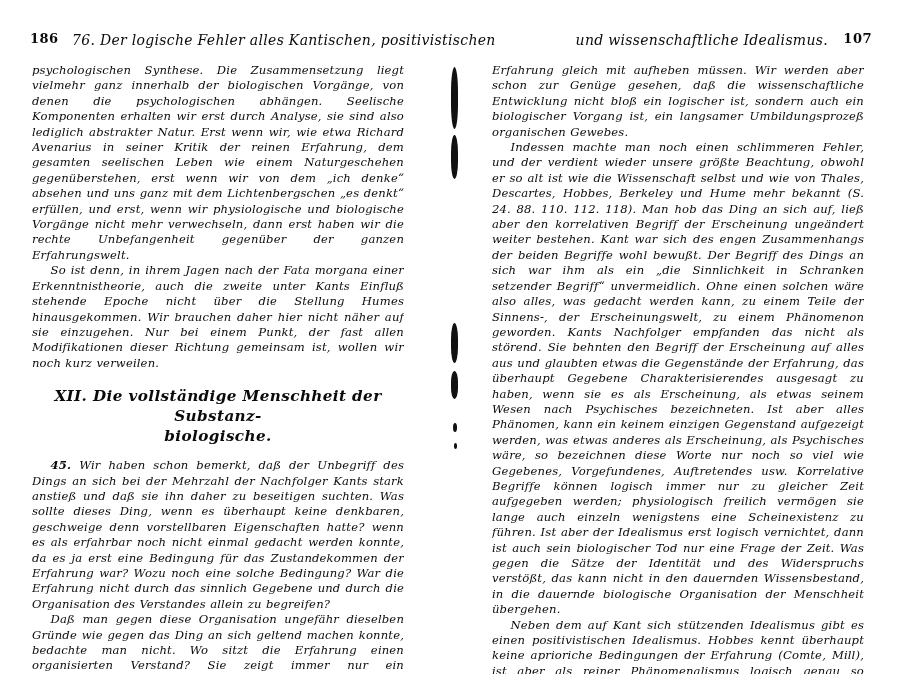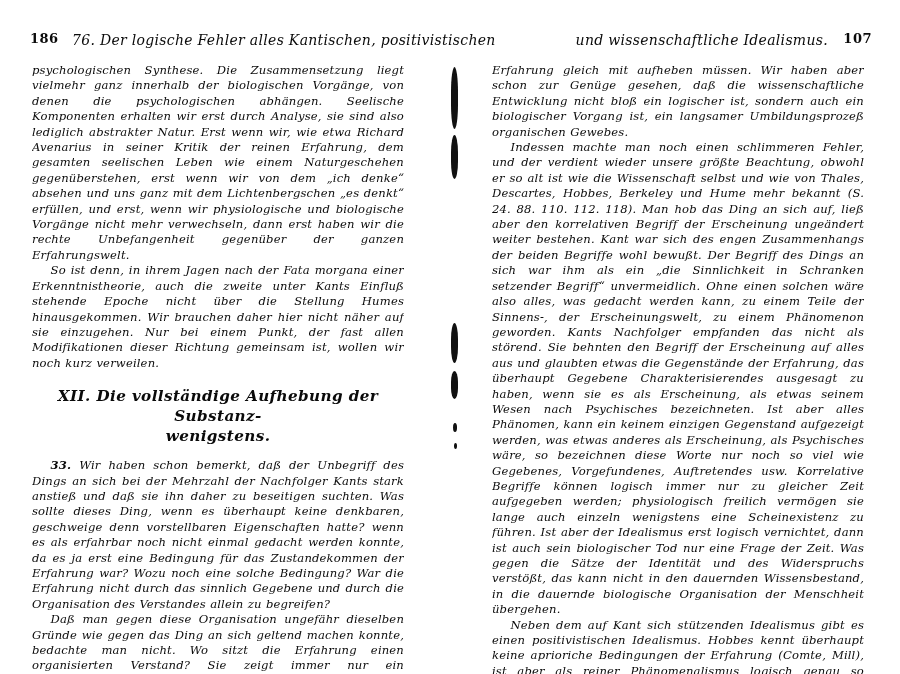--- a/index.html
+++ b/index.html
@@ -135,33 +135,33 @@
     <div class="head-folio right">107</div>
   </div>
 
   <div class="cols">
 
     <div class="col left">
       <p class="body first">psychologischen Synthese. Die Zusammensetzung liegt vielmehr ganz innerhalb der biologischen Vorgänge, von denen die psychologischen abhängen. Seelische Komponenten erhalten wir erst durch Analyse, sie sind also lediglich abstrakter Natur. Erst wenn wir, wie etwa Richard Avenarius in seiner Kritik der reinen Erfahrung, dem gesamten seelischen Leben wie einem Naturgeschehen gegenüberstehen, erst wenn wir von dem „ich denke“ absehen und uns ganz mit dem Lichtenbergschen „es denkt“ erfüllen, und erst, wenn wir physiologische und biologische Vorgänge nicht mehr verwechseln, dann erst haben wir die rechte Unbefangenheit gegenüber der ganzen Erfahrungswelt.</p>
       <p class="body">So ist denn, in ihrem Jagen nach der Fata morgana einer Erkenntnistheorie, auch die zweite unter Kants Einfluß stehende Epoche nicht über die Stellung Humes hinausgekommen. Wir brauchen daher hier nicht näher auf sie einzugehen. Nur bei einem Punkt, der fast allen Modifikationen dieser Richtung gemeinsam ist, wollen wir noch kurz verweilen.</p>
 
       <div class="chapter">
-        <span class="l1">XII. Die vollständige Aufhebung der Substanz-</span>
-        <span class="l2">wenigstens.</span>
+        <span class="l1">XII. Die vollständige Menschheit der Substanz-</span>
+        <span class="l2">biologische.</span>
       </div>
 
       <p class="body">
-        <span class="bold-run">33.</span>
+        <span class="bold-run">45.</span>
         <span>Wir haben schon bemerkt, daß der Unbegriff des Dings an sich bei der Mehrzahl der Nachfolger Kants stark anstieß und daß sie ihn daher zu beseitigen suchten. Was sollte dieses Ding, wenn es überhaupt keine denkbaren, geschweige denn vorstellbaren Eigenschaften hatte? wenn es als erfahrbar noch nicht einmal gedacht werden konnte, da es ja erst eine Bedingung für das Zustandekommen der Erfahrung war? Wozu noch eine solche Bedingung? War die Erfahrung nicht durch das sinnlich Gegebene und durch die Organisation des Verstandes allein zu begreifen?</span>
       </p>
       <p class="body">Daß man gegen diese Organisation ungefähr dieselben Gründe wie gegen das Ding an sich geltend machen konnte, bedachte man nicht. Wo sitzt die Erfahrung einen organisierten Verstand? Sie zeigt immer nur ein organisiertes Gehirn, nie eine geistige Organisation. Alle Stammbegriffe der reinen Vernunft, alle geistigen Vermögen, Fähigkeiten, Anlagen sind nur Abstraktionen. Die Aufhebung des Dings an sich war also einseitig. Man hätte die andere, die transzendentale Bedingung für</p>
     </div>
 
     <div class="col right">
-      <p class="body first">Erfahrung gleich mit aufheben müssen. Wir haben aber schon zur Genüge gesehen, daß die wissenschaftliche Entwicklung nicht bloß ein logischer ist, sondern auch ein biologischer Vorgang ist, ein langsamer Umbildungsprozeß organischen Gewebes.</p>
+      <p class="body first">Erfahrung gleich mit aufheben müssen. Wir werden aber schon zur Genüge gesehen, daß die wissenschaftliche Entwicklung nicht bloß ein logischer ist, sondern auch ein biologischer Vorgang ist, ein langsamer Umbildungsprozeß organischen Gewebes.</p>
       <p class="body">Indessen machte man noch einen schlimmeren Fehler, und der verdient wieder unsere größte Beachtung, obwohl er so alt ist wie die Wissenschaft selbst und wie von Thales, Descartes, Hobbes, Berkeley und Hume mehr bekannt (S. 24. 88. 110. 112. 118). Man hob das Ding an sich auf, ließ aber den korrelativen Begriff der Erscheinung ungeändert weiter bestehen. Kant war sich des engen Zusammenhangs der beiden Begriffe wohl bewußt. Der Begriff des Dings an sich war ihm als ein „die Sinnlichkeit in Schranken setzender Begriff“ unvermeidlich. Ohne einen solchen wäre also alles, was gedacht werden kann, zu einem Teile der Sinnens-, der Erscheinungswelt, zu einem Phänomenon geworden. Kants Nachfolger empfanden das nicht als störend. Sie behnten den Begriff der Erscheinung auf alles aus und glaubten etwas die Gegenstände der Erfahrung, das überhaupt Gegebene Charakterisierendes ausgesagt zu haben, wenn sie es als Erscheinung, als etwas seinem Wesen nach Psychisches bezeichneten. Ist aber alles Phänomen, kann ein keinem einzigen Gegenstand aufgezeigt werden, was etwas anderes als Erscheinung, als Psychisches wäre, so bezeichnen diese Worte nur noch so viel wie Gegebenes, Vorgefundenes, Auftretendes usw. Korrelative Begriffe können logisch immer nur zu gleicher Zeit aufgegeben werden; physiologisch freilich vermögen sie lange auch einzeln wenigstens eine Scheinexistenz zu führen. Ist aber der Idealismus erst logisch vernichtet, dann ist auch sein biologischer Tod nur eine Frage der Zeit. Was gegen die Sätze der Identität und des Widerspruchs verstößt, das kann nicht in den dauernden Wissensbestand, in die dauernde biologische Organisation der Menschheit übergehen.</p>
       <p class="body">Neben dem auf Kant sich stützenden Idealismus gibt es einen positivistischen Idealismus. Hobbes kennt überhaupt keine aprioriche Bedingungen der Erfahrung (Comte, Mill), ist aber als reiner Phänomenalismus logisch genau so unhaltbar wie jener.1)</p>
 
     </div>
 
   </div>
 
   <div class="gutter">
     <div class="blot b1"></div>
     <div class="blot b2"></div>

